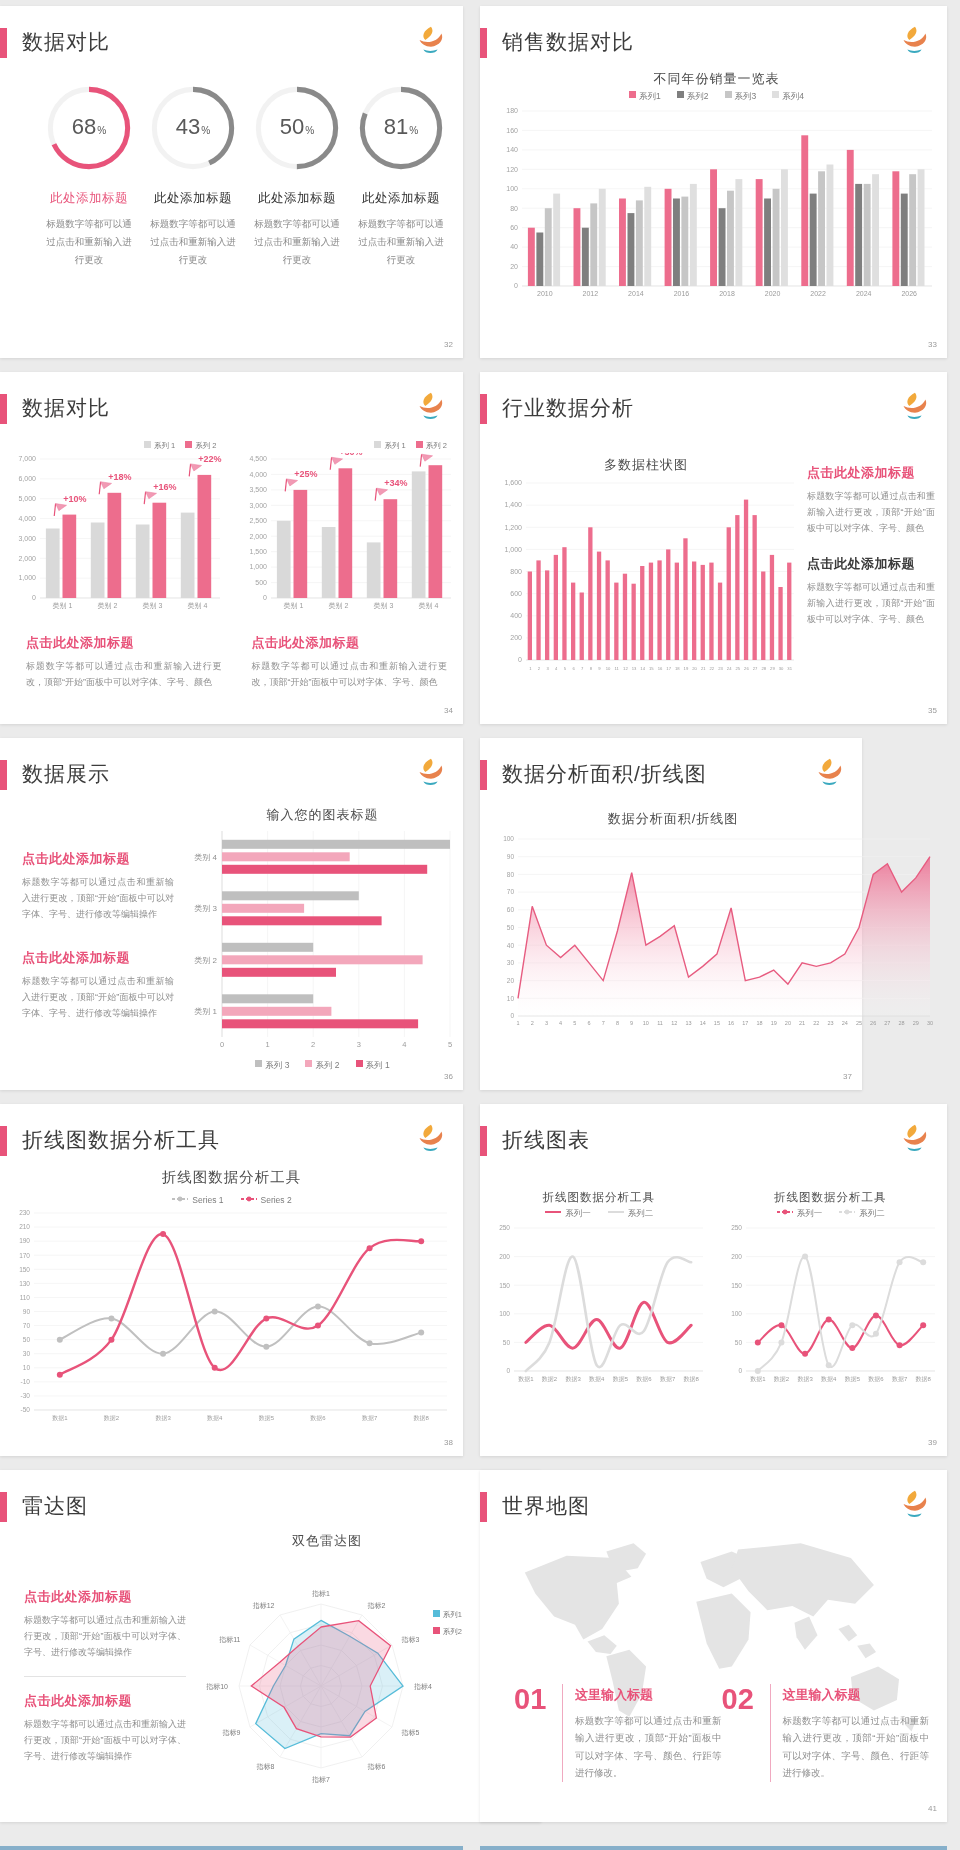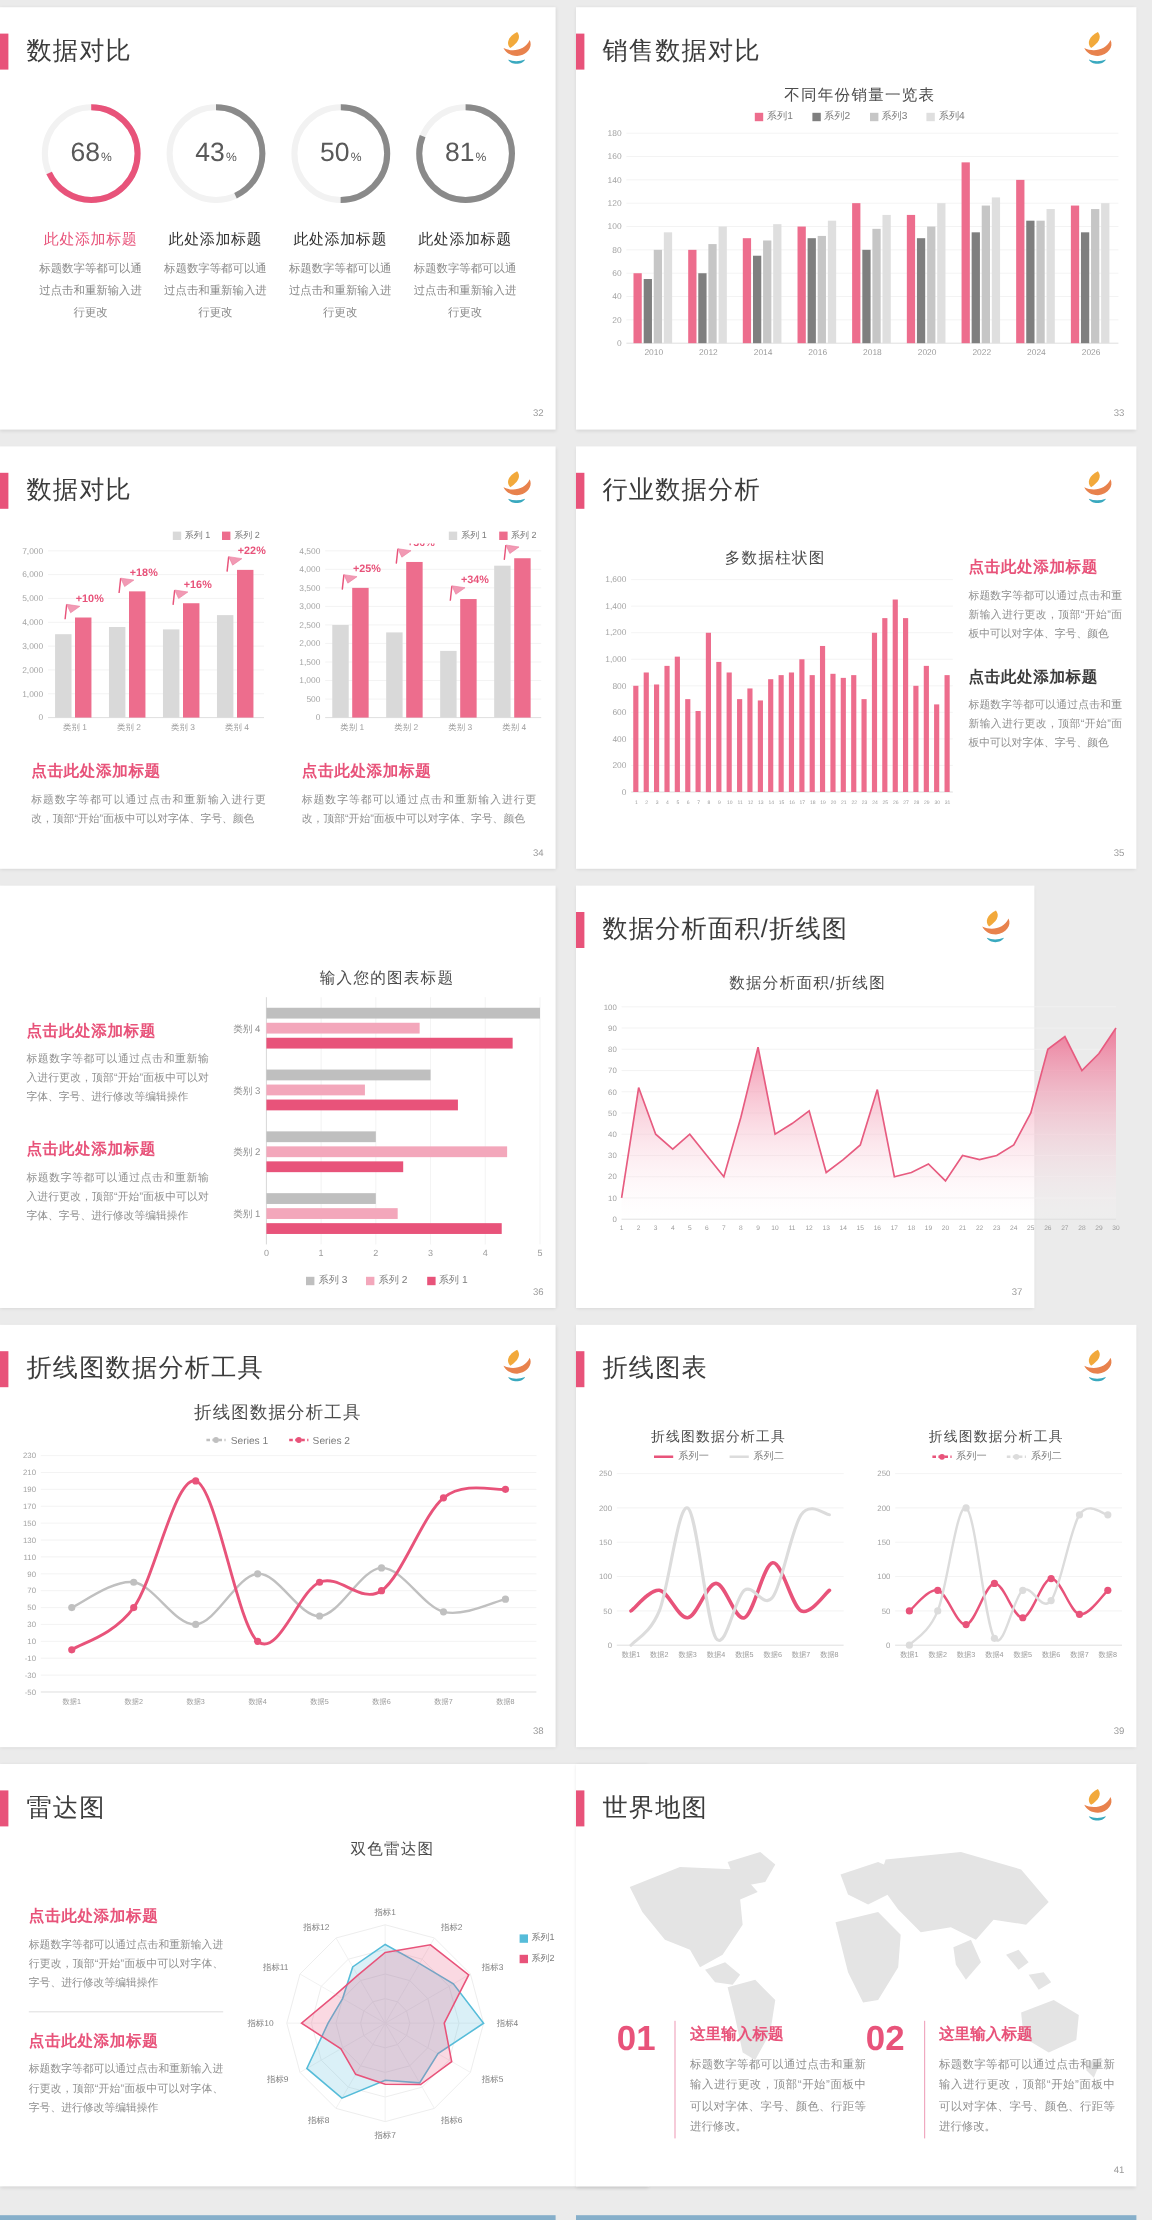--- a/index.html
+++ b/index.html
@@ -10,27 +10,27 @@
   .s-head{position:absolute;top:20px;left:0;right:0;height:36px}
   .accent-bar{position:absolute;left:0;top:2px;width:7px;height:30px;background:#e8537a}
   .s-title{position:absolute;left:22px;top:2px;margin:0;font-size:21px;font-weight:400;color:#3c3c3c;letter-spacing:1px}
   .logo{position:absolute;right:14px;top:-4px;width:38px;height:38px}
   .pg{position:absolute;right:10px;bottom:9px;font-size:8px;color:#9a9a9a}
   .c-title{font-size:13px;color:#4c4c4c;text-align:center;margin:0 0 3px;letter-spacing:1px}
   .t14 .c-title{font-size:14.5px;margin-bottom:8px}
   .t11 .c-title{font-size:11.5px}
   .legend{display:flex;justify-content:center;align-items:center;gap:16px;font-size:8.5px;color:#7c7c7c;margin:3px 0 2px}
   .legend.right{justify-content:flex-end;padding-right:8px;gap:10px;font-size:7.5px}
-  .legend .li{display:flex;align-items:center;gap:3px;white-space:nowrap}
+  .legend .li{display:flex;align-items:flex-start;gap:3px;white-space:nowrap}
   .legend i.sw{display:inline-block;width:7px;height:7px}
   .legend.vert{position:absolute;right:-6px;top:78px;flex-direction:column;align-items:flex-start;gap:7px;font-size:7.5px;margin:0}
   .cap .cap-t{font-size:13px;font-weight:bold;color:#e8537a;margin:0 0 6px;letter-spacing:.5px}
   .cap.dark .cap-t{color:#3c3c3c}
   .cap .cap-p{font-size:9px;color:#8f8f8f;line-height:1.8;margin:0;text-align:justify}
-  .donut-row{position:absolute;top:76px;left:10px;right:10px;display:flex;justify-content:center}
+  .donut-row{position:absolute;top:76px;left:10px;right:10px;display:flex;justify-content:flex-end}
   .donut-item{width:104px;text-align:center}
   .donut-item h3{font-size:12.5px;font-weight:normal;color:#2f2f2f;margin:12px 0 8px;letter-spacing:.5px}
   .donut-item h3.pink{color:#e8537a}
   .donut-item .dl{font-size:9.5px;color:#8a8a8a;line-height:1.9}
   .divider{border:none;border-top:1px solid #e3e3e3;margin:15px 0}
   .map-items{position:absolute;bottom:40px;left:34px;right:18px;display:flex;}
   .map-item{flex:1;display:flex}
   .map-item .num{width:48px;font-size:29px;font-weight:bold;color:#e8537a;line-height:1.1;flex:none}
   .mi-right{border-left:1px solid #f0a9c0;padding-left:12px}
   .mi-right h3{font-size:13px;font-weight:bold;color:#e8537a;margin:2px 0 8px}
@@ -422,20 +422,29 @@
       </div>
       <div class="cap dark" style="margin-top:18px">
         <h3 class="cap-t">点击此处添加标题</h3>
         <p class="cap-p">标题数字等都可以通过点击和重新输入进行更改，顶部“开始”面板中可以对字体、字号、颜色</p>
       </div>
     </div>
     <footer class="pg">35</footer>
   </section>
 
   <section class="slide" style="left:0;top:738px;width:463px">
+    <header class="s-head">
+      <span class="accent-bar"></span>
+      <h2 class="s-title">数据展示</h2>
+      <span class="logo"><svg viewBox="0 0 40 40" width="38" height="38">
+            <path d="M21 5 C13 9 11 15 15 19 C21 15 25 10 21 5" fill="#f2a93b"></path>
+            <path d="M9 19 C17 23 28 21 32 12 C35 18 30 25 21 26 C15 26 11 23 9 19" fill="#e8824d"></path>
+            <path d="M13 29 C15 34 26 34 28 29 Q20 32 13 29" fill="#3aa9bf"></path>
+          </svg></span>
+    </header>
     <div style="position:absolute;top:112px;left:22px;width:152px">
       <div class="cap">
         <h3 class="cap-t">点击此处添加标题</h3>
         <p class="cap-p">标题数字等都可以通过点击和重新输入进行更改，顶部“开始”面板中可以对字体、字号、进行修改等编辑操作</p>
       </div>
       <div class="cap" style="margin-top:26px">
         <h3 class="cap-t">点击此处添加标题</h3>
         <p class="cap-p">标题数字等都可以通过点击和重新输入进行更改，顶部“开始”面板中可以对字体、字号、进行修改等编辑操作</p>
       </div>
     </div>

